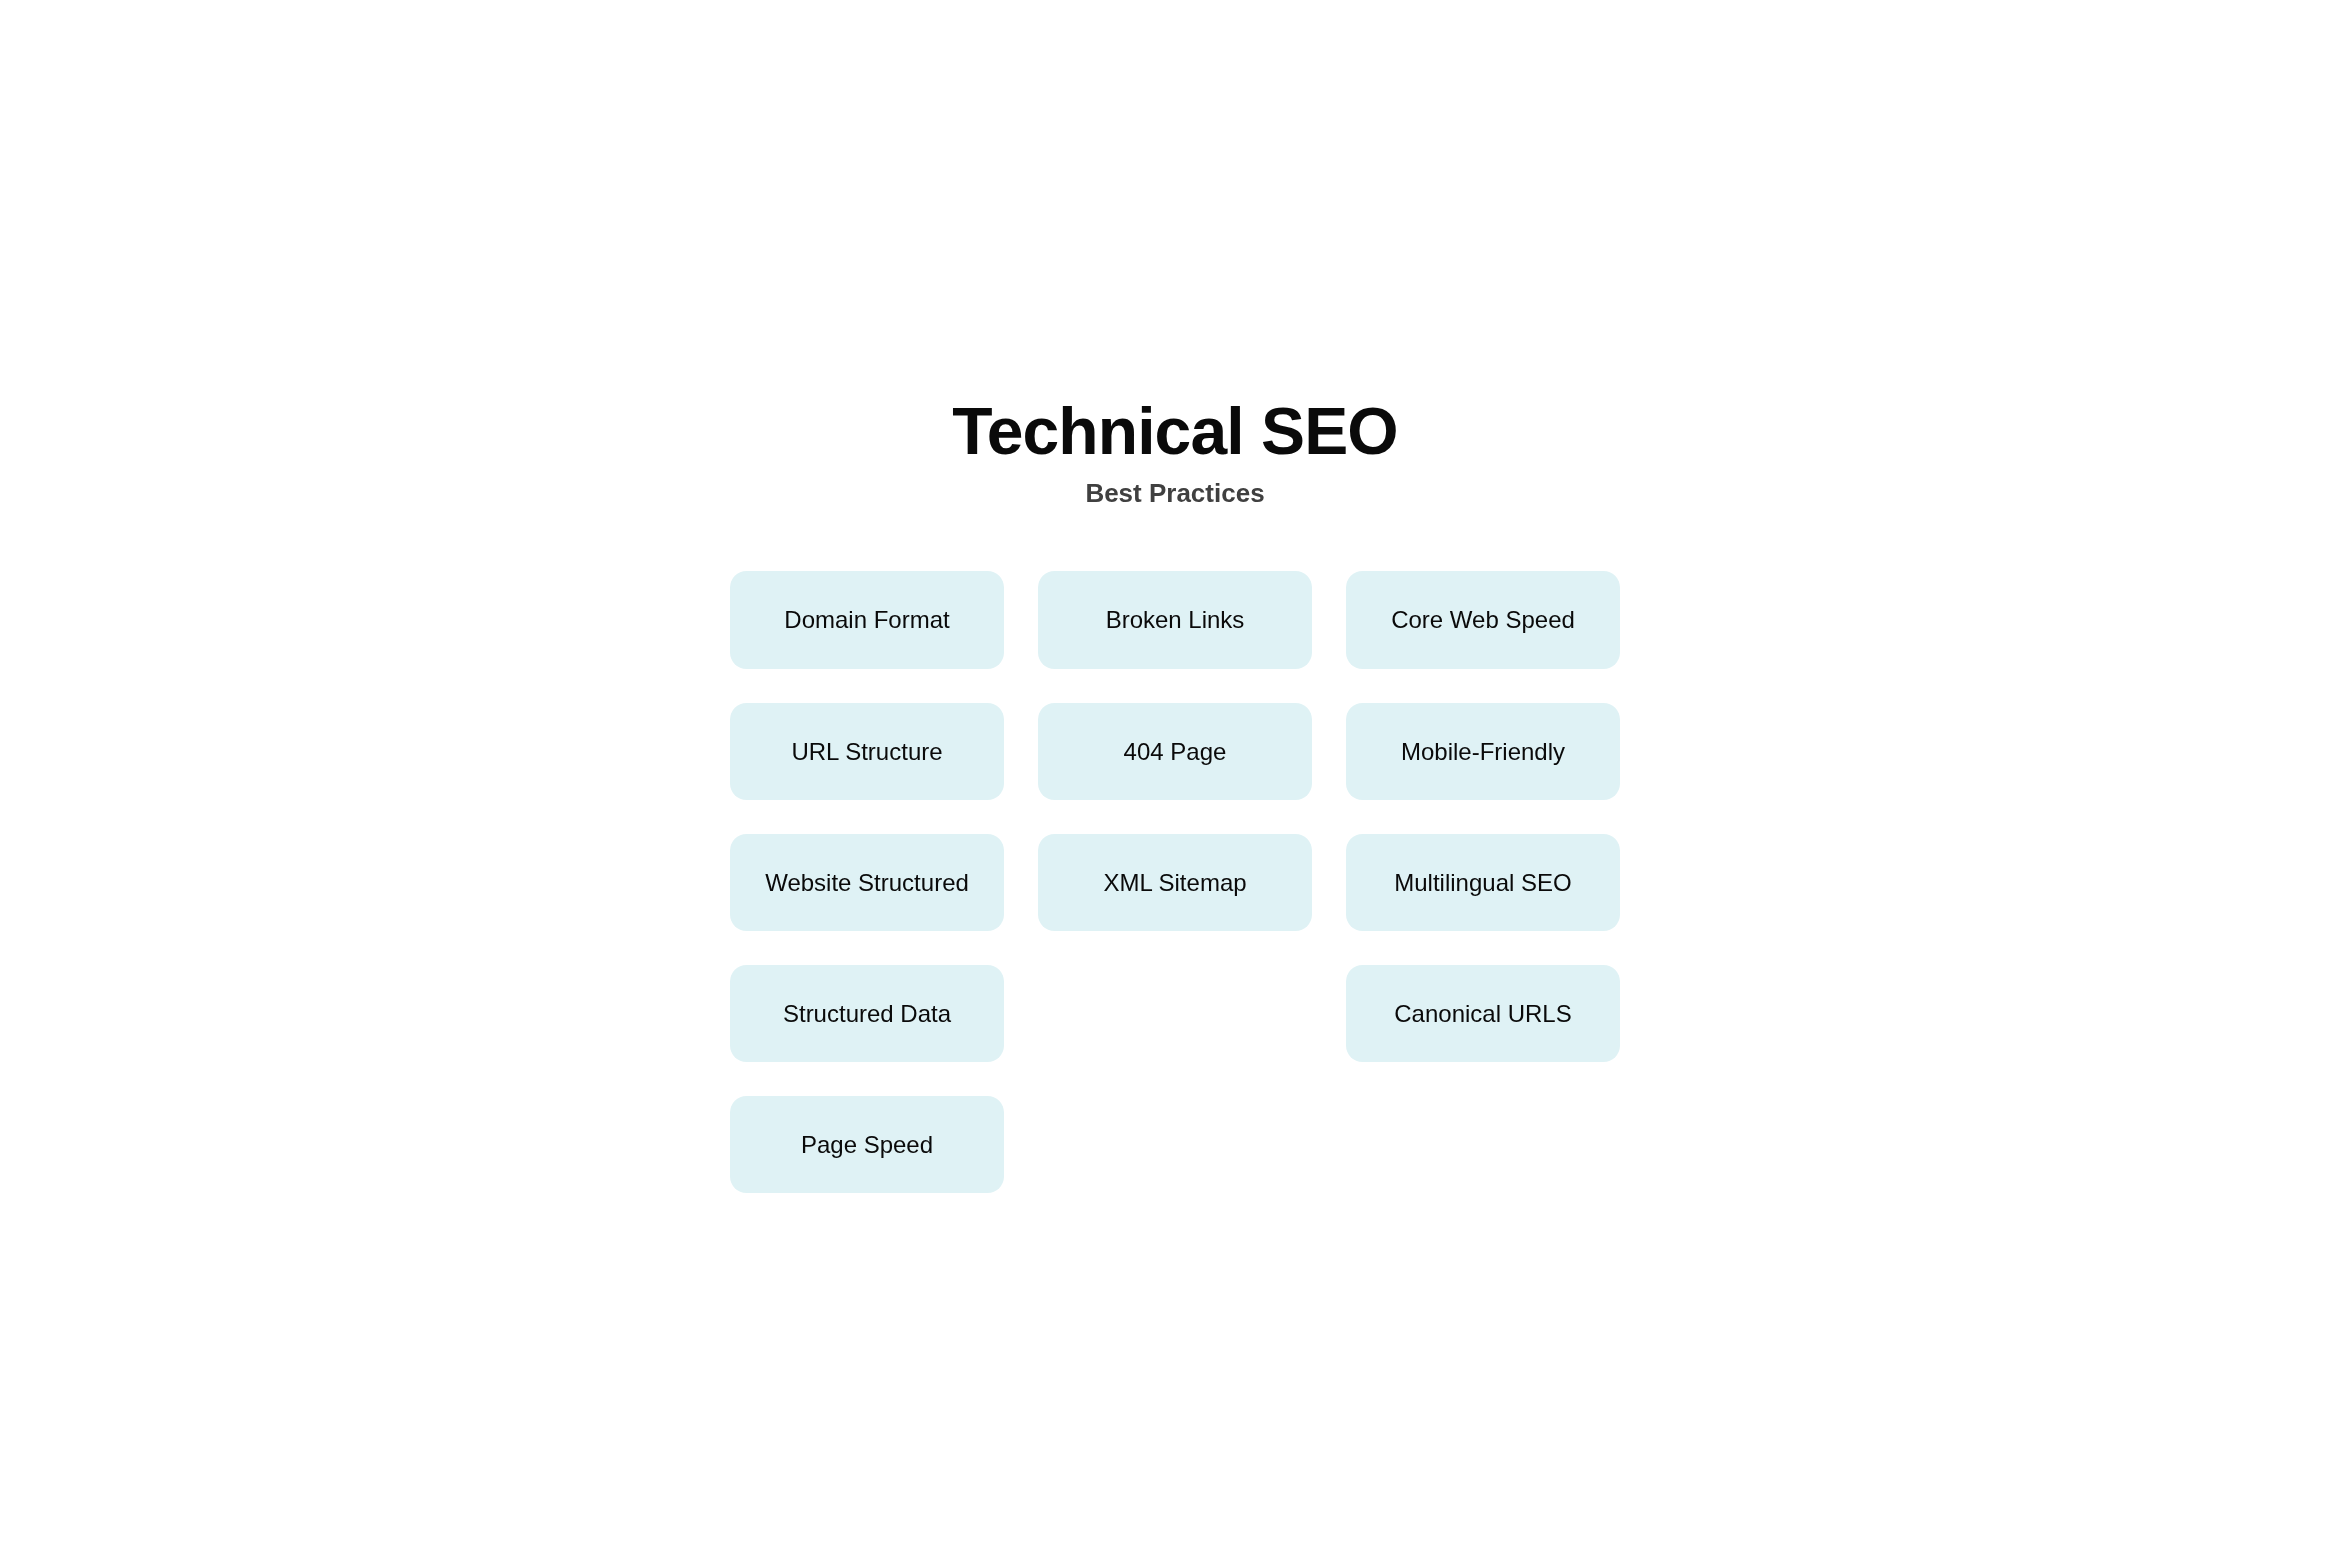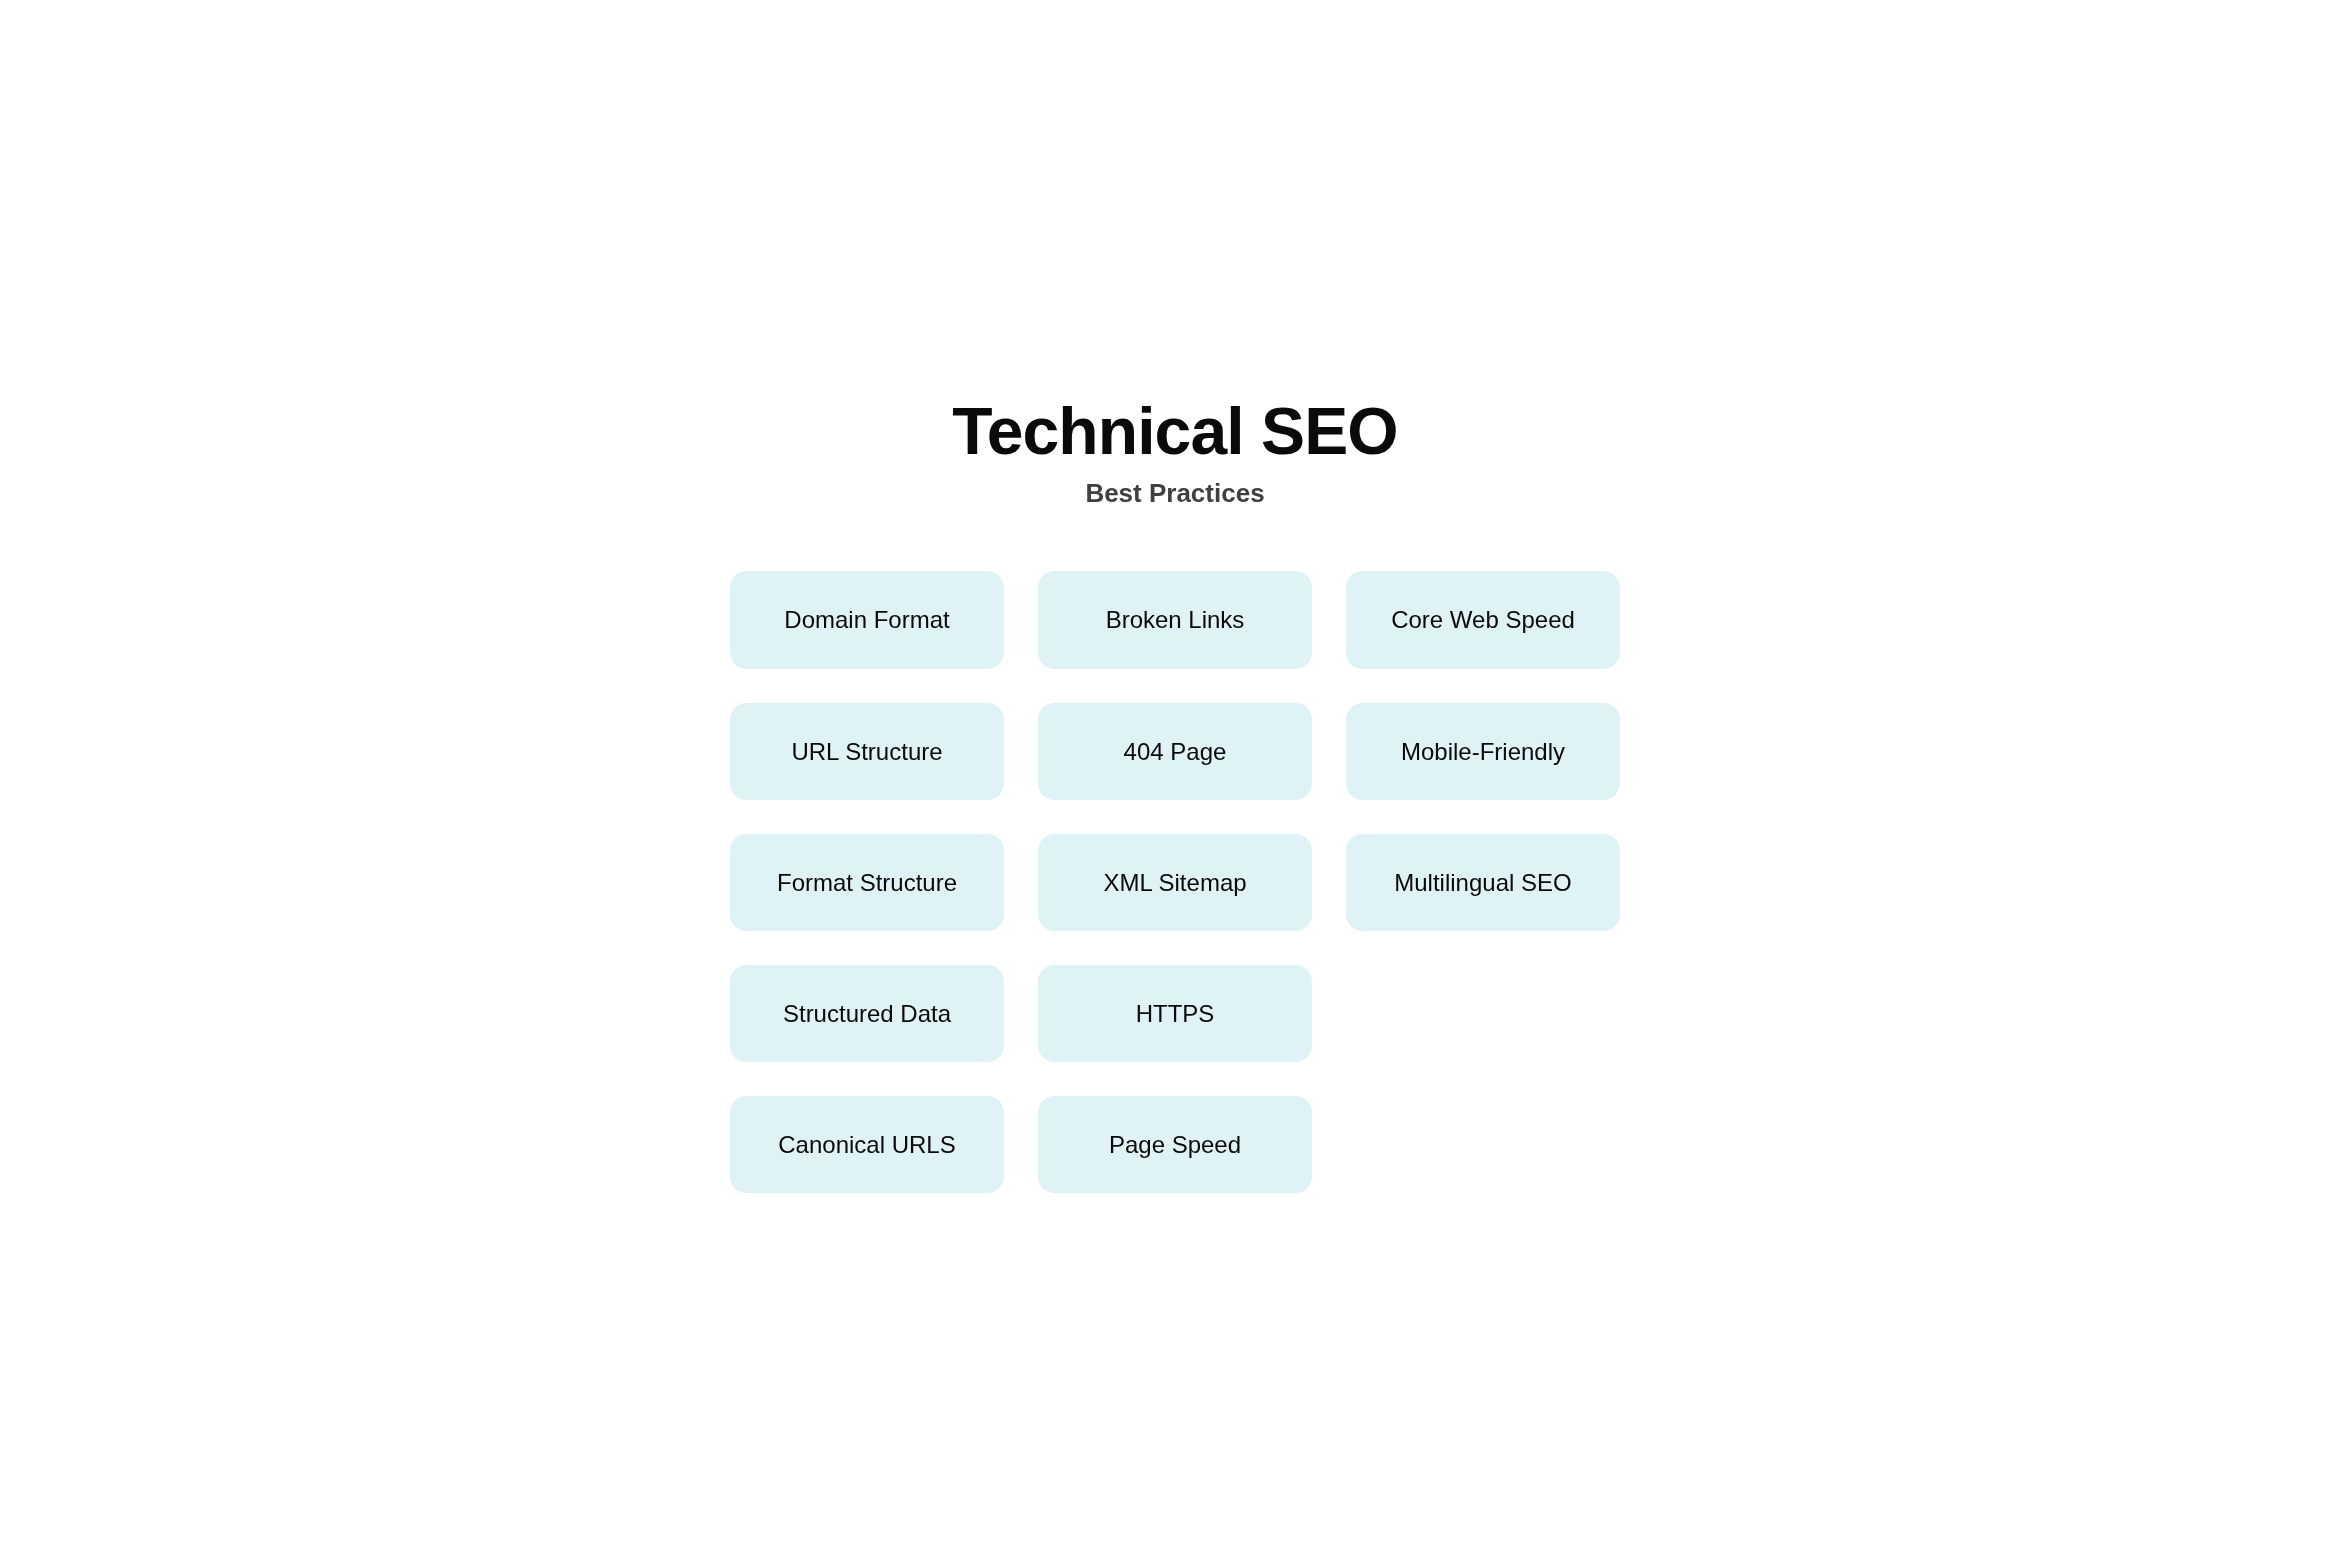--- a/index.html
+++ b/index.html
@@ -94,33 +94,30 @@
       <div class="card">
         <span class="card-label">URL Structure</span>
       </div>
       <div class="card">
         <span class="card-label">404 Page</span>
       </div>
       <div class="card">
         <span class="card-label">Mobile-Friendly</span>
       </div>
       <div class="card">
-        <span class="card-label">Format Structure</span>
+        <span class="card-label">Website Structured</span>
       </div>
       <div class="card">
         <span class="card-label">XML Sitemap</span>
       </div>
       <div class="card">
         <span class="card-label">Multilingual SEO</span>
       </div>
       <div class="card">
         <span class="card-label">Structured Data</span>
-      </div>
-      <div class="card">
-        <span class="card-label">HTTPS</span>
       </div>
       <div class="card empty"></div>
       <div class="card">
         <span class="card-label">Canonical URLS</span>
       </div>
       <div class="card">
         <span class="card-label">Page Speed</span>
       </div>
       <div class="card empty"></div>
     </div>

